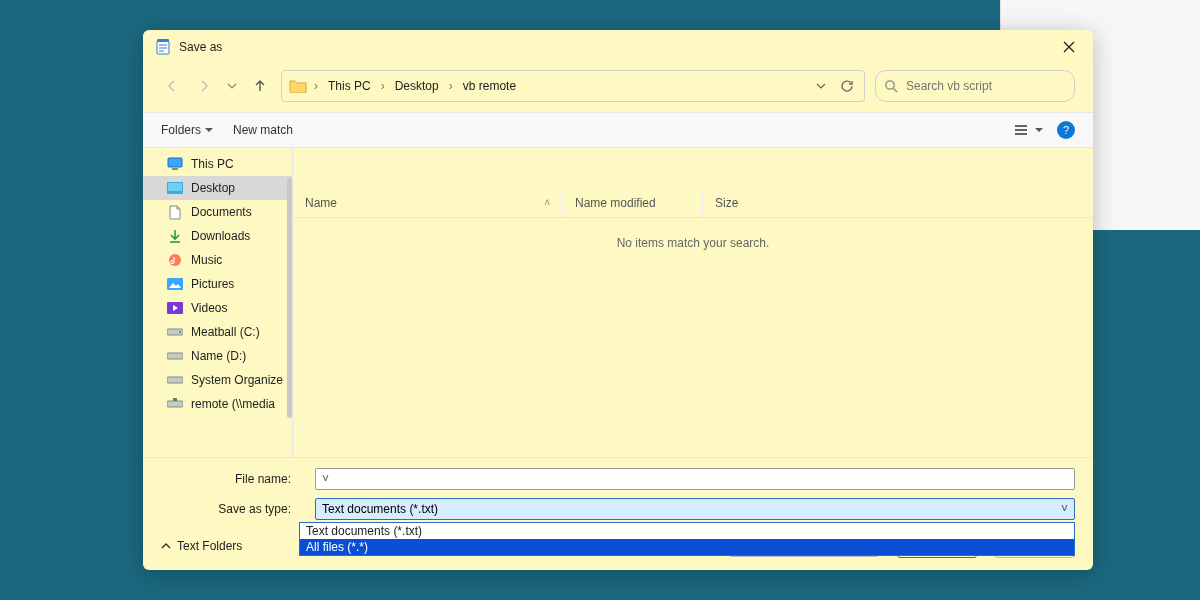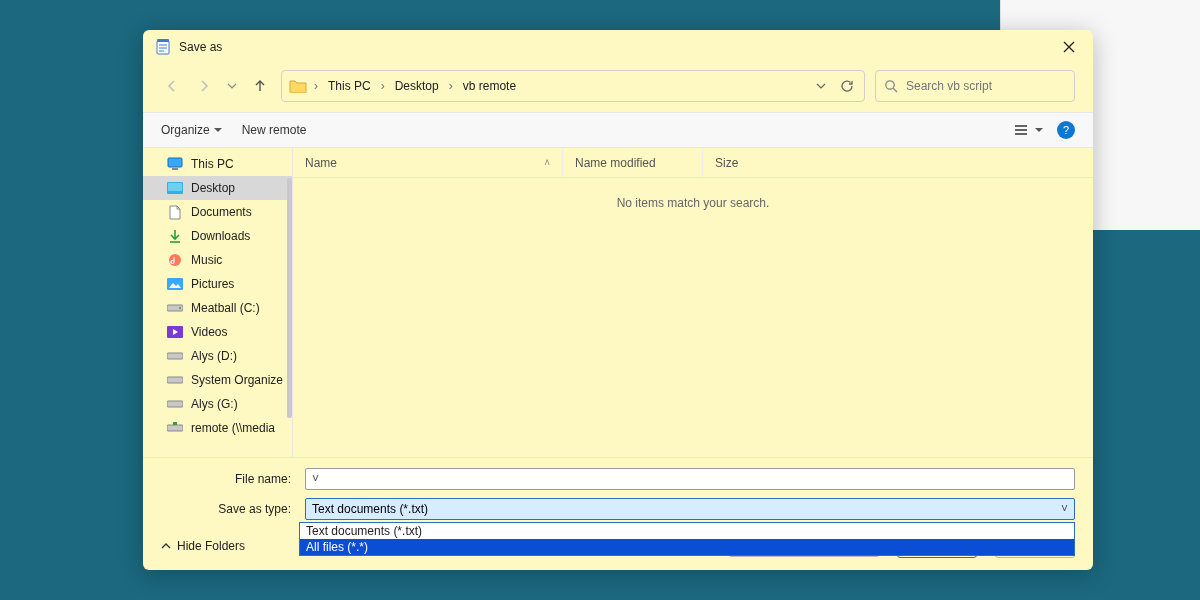--- a/index.html
+++ b/index.html
@@ -14,43 +14,43 @@
   .navrow { display:flex; align-items:center; gap:10px; padding: 6px 18px 10px 18px; }
   .navbtn { width: 22px; height: 22px; display:flex; align-items:center; justify-content:center; color:#555; cursor:pointer; }
   .navbtn.disabled { color:#bbb; }
   .recent-chev { width:14px; color:#888; display:flex; align-items:center; justify-content:center; }
   .breadcrumb { flex:1; height:32px; border:1px solid #d0d0d0; border-radius:4px; display:flex; align-items:center; padding:0 6px; gap:4px; }
   .bc-folder { width:20px; height:20px; display:flex; align-items:center; justify-content:center; }
   .bc-sep { color:#777; padding:0 2px; }
   .bc-item { color:#222; padding:2px 4px; cursor:pointer; }
   .bc-spacer { flex:1; }
   .bc-end { width:22px; display:flex; align-items:center; justify-content:center; color:#666; cursor:pointer; }
-  .searchbox { width:200px; height:32px; border:1px solid #d0d0d0; border-radius:4px; display:flex; align-items:center; padding:0 8px; gap:8px; }
+  .searchbox { width:200px; height:32px; border:1px solid #d0d0d0; border-radius:11px; display:flex; align-items:center; padding:0 8px; gap:8px; }
   .searchbox input { border:none; outline:none; flex:1; color:#333; background:transparent; }
   .toolbar { height:36px; border-top:1px solid #e6e6e6; border-bottom:1px solid #e6e6e6; background:#f8f8f8; display:flex; align-items:center; padding:0 18px; gap:20px; }
   .toolbar .btn { color:#333; cursor:pointer; display:flex; align-items:center; gap:4px; }
   .toolbar .right { margin-left:auto; display:flex; align-items:center; gap:14px; }
   .help { width:18px; height:18px; border-radius:50%; background:#0a78d4; color:#fff; display:flex; align-items:center; justify-content:center; font-size:11px; cursor:pointer; }
   .body { flex:1; display:flex; min-height:0; }
   .sidebar { width:150px; border-right:1px solid #e6e6e6; padding:4px 0; overflow:hidden; position:relative; }
   .side-item { height:24px; display:flex; align-items:center; gap:8px; padding:0 8px 0 24px; color:#222; cursor:pointer; white-space:nowrap; overflow:hidden; }
   .side-item.sel { background:#d8d8d8; }
   .side-item .ic { width:16px; height:16px; display:flex; align-items:center; justify-content:center; flex-shrink:0; }
   .side-scroll { position:absolute; right:0; top:30px; width:5px; height:240px; background:#c9c9c9; border-radius:3px; }
-  .main { flex:1; display:flex; flex-direction:column; }
+  .main { flex:1; display:flex; flex-direction:column;margin-top:40px; }
   .cols { height:30px; border-bottom:1px solid #e6e6e6; display:flex; align-items:center; color:#555; }
   .col { padding:0 12px; border-right:1px solid #eee; height:100%; display:flex; align-items:center; gap:6px; }
   .col.name { width:270px; }
   .col.date { width:140px; }
   .col.type { width:120px; }
   .col.size { width:80px; border-right:none;text-align:center; }
   .sort-ind { margin-left:auto; color:#888; font-size:10px; }
   .empty { flex:1; display:flex; align-items:flex-start; justify-content:center; padding-top:18px; color:#666; }
   .footer { border-top:1px solid #e6e6e6; padding:10px 18px 12px 18px; display:flex; flex-direction:column; gap:8px; position:relative; }
-  .field-row { display:flex; align-items:center; gap:14px; }
+  .field-row { display:flex; align-items:center; gap:24px; }
   .field-row label { width:130px; text-align:right; color:#222; }
   .combo { flex:1; height:22px; border:1px solid #9a9a9a; border-radius:2px; display:flex; align-items:center; padding:0 6px; position:relative; background:#fff; }
   .combo input { border:none; outline:none; flex:1; background:transparent; }
   .combo .chev { color:#555; cursor:pointer; }
   .combo.type-open { background:#d6ecff; border-color:#2a6fbf; }
   .dropdown { position:absolute; left:156px; right:18px; top:64px; border:1px solid #2a6fbf; background:#fff; z-index:5; }
   .dropdown .opt { height:16px; padding:1px 6px; color:#222; cursor:pointer; font-size:12px; line-height:14px; }
   .dropdown .opt.sel { background:#0a4ed6; color:#fff; }
   .actions { display:flex; align-items:center; gap:18px; margin-top:6px; }
   .hide-folders { display:flex; align-items:center; gap:6px; color:#222; cursor:pointer; }
@@ -137,26 +137,26 @@
       <svg width="14" height="14" viewBox="0 0 14 14">
           <circle cx="6" cy="6" r="4.2" fill="none" stroke="#888" stroke-width="1.3"></circle>
           <line x1="9.2" y1="9.2" x2="13" y2="13" stroke="#888" stroke-width="1.3"></line>
         </svg>
       <input placeholder="Search vb script" style="">
     </div>
   </div>
 
   <div class="toolbar">
     <span class="btn">
-      <span>Organize</span>
+      <span>Folders</span>
       <svg width="8" height="8" viewBox="0 0 8 8">
           <path d="M0 2 L4 6 L8 2" fill="#555"></path>
         </svg>
     </span>
-    <span class="btn">New remote</span>
+    <span class="btn">New match</span>
     <div class="right">
       <span class="btn">
         <svg width="16" height="12" viewBox="0 0 16 12">
             <line x1="0" y1="2" x2="12" y2="2" stroke="#333" stroke-width="1.5"></line>
             <line x1="0" y1="6" x2="12" y2="6" stroke="#333" stroke-width="1.5"></line>
             <line x1="0" y1="10" x2="12" y2="10" stroke="#333" stroke-width="1.5"></line>
           </svg>
         <svg width="8" height="8" viewBox="0 0 8 8">
             <path d="M0 2 L4 6 L8 2" fill="#555"></path>
           </svg>
@@ -216,59 +216,51 @@
         <span class="ic">
             <svg width="16" height="12" viewBox="0 0 16 12">
               <rect x="0" y="0" width="16" height="12" rx="1" fill="#3aa7ff"></rect>
               <path d="M2 10 l4 -5 l3 3 l2 -2 l3 4 Z" fill="#fff"></path>
             </svg>
           </span>
         <span>Pictures</span>
       </div>
       <div class="side-item">
         <span class="ic">
+            <svg width="16" height="12" viewBox="0 0 16 12">
+              <rect x="0" y="0" width="16" height="12" rx="1" fill="#7a3ad4"></rect>
+              <path d="M6 3 l5 3 l-5 3 Z" fill="#fff"></path>
+            </svg>
+          </span>
+        <span>Videos</span>
+      </div>
+      <div class="side-item">
+        <span class="ic">
             <svg width="16" height="10" viewBox="0 0 16 10">
               <rect x="0" y="2" width="16" height="6" rx="1" fill="#c8c8c8" stroke="#888"></rect>
               <circle cx="13" cy="5" r="1" fill="#3a9d3e"></circle>
             </svg>
           </span>
         <span>Meatball (C:)</span>
       </div>
       <div class="side-item">
         <span class="ic">
-            <svg width="16" height="12" viewBox="0 0 16 12">
-              <rect x="0" y="0" width="16" height="12" rx="1" fill="#7a3ad4"></rect>
-              <path d="M6 3 l5 3 l-5 3 Z" fill="#fff"></path>
-            </svg>
-          </span>
-        <span>Videos</span>
-      </div>
-      <div class="side-item">
-        <span class="ic">
             <svg width="16" height="10" viewBox="0 0 16 10">
               <rect x="0" y="2" width="16" height="6" rx="1" fill="#c8c8c8" stroke="#888"></rect>
             </svg>
           </span>
-        <span>Alys (D:)</span>
+        <span>Name (D:)</span>
       </div>
       <div class="side-item">
         <span class="ic">
             <svg width="16" height="10" viewBox="0 0 16 10">
               <rect x="0" y="2" width="16" height="6" rx="1" fill="#c8c8c8" stroke="#888"></rect>
             </svg>
           </span>
         <span>System Organize</span>
-      </div>
-      <div class="side-item">
-        <span class="ic">
-            <svg width="16" height="10" viewBox="0 0 16 10">
-              <rect x="0" y="2" width="16" height="6" rx="1" fill="#c8c8c8" stroke="#888"></rect>
-            </svg>
-          </span>
-        <span>Alys (G:)</span>
       </div>
       <div class="side-item">
         <span class="ic">
             <svg width="16" height="12" viewBox="0 0 16 12">
               <rect x="0" y="3" width="16" height="6" rx="1" fill="#c8c8c8" stroke="#888"></rect>
               <rect x="6" y="0" width="4" height="3" fill="#3a9d3e"></rect>
             </svg>
           </span>
         <span>remote (\\media</span>
       </div>
@@ -306,21 +298,21 @@
     <div class="dropdown">
       <div class="opt">Text documents (*.txt)</div>
       <div class="opt sel">All files  (*.*)</div>
     </div>
 
     <div class="actions">
       <span class="hide-folders">
         <svg width="10" height="10" viewBox="0 0 10 10">
             <path d="M1 7 L5 3 L9 7" fill="none" stroke="#333" stroke-width="1.3"></path>
           </svg>
-        <span>Hide Folders</span>
+        <span>Text Folders</span>
       </span>
       <div class="mid">
         <span style="color:#888">Encoding:</span>
         <div class="encoding-combo">
           <span style="flex:1">UTF-8</span>
           <span>˅</span>
         </div>
       </div>
       <div class="winbtn save">Save</div>
       <div class="winbtn">Cancel</div>

